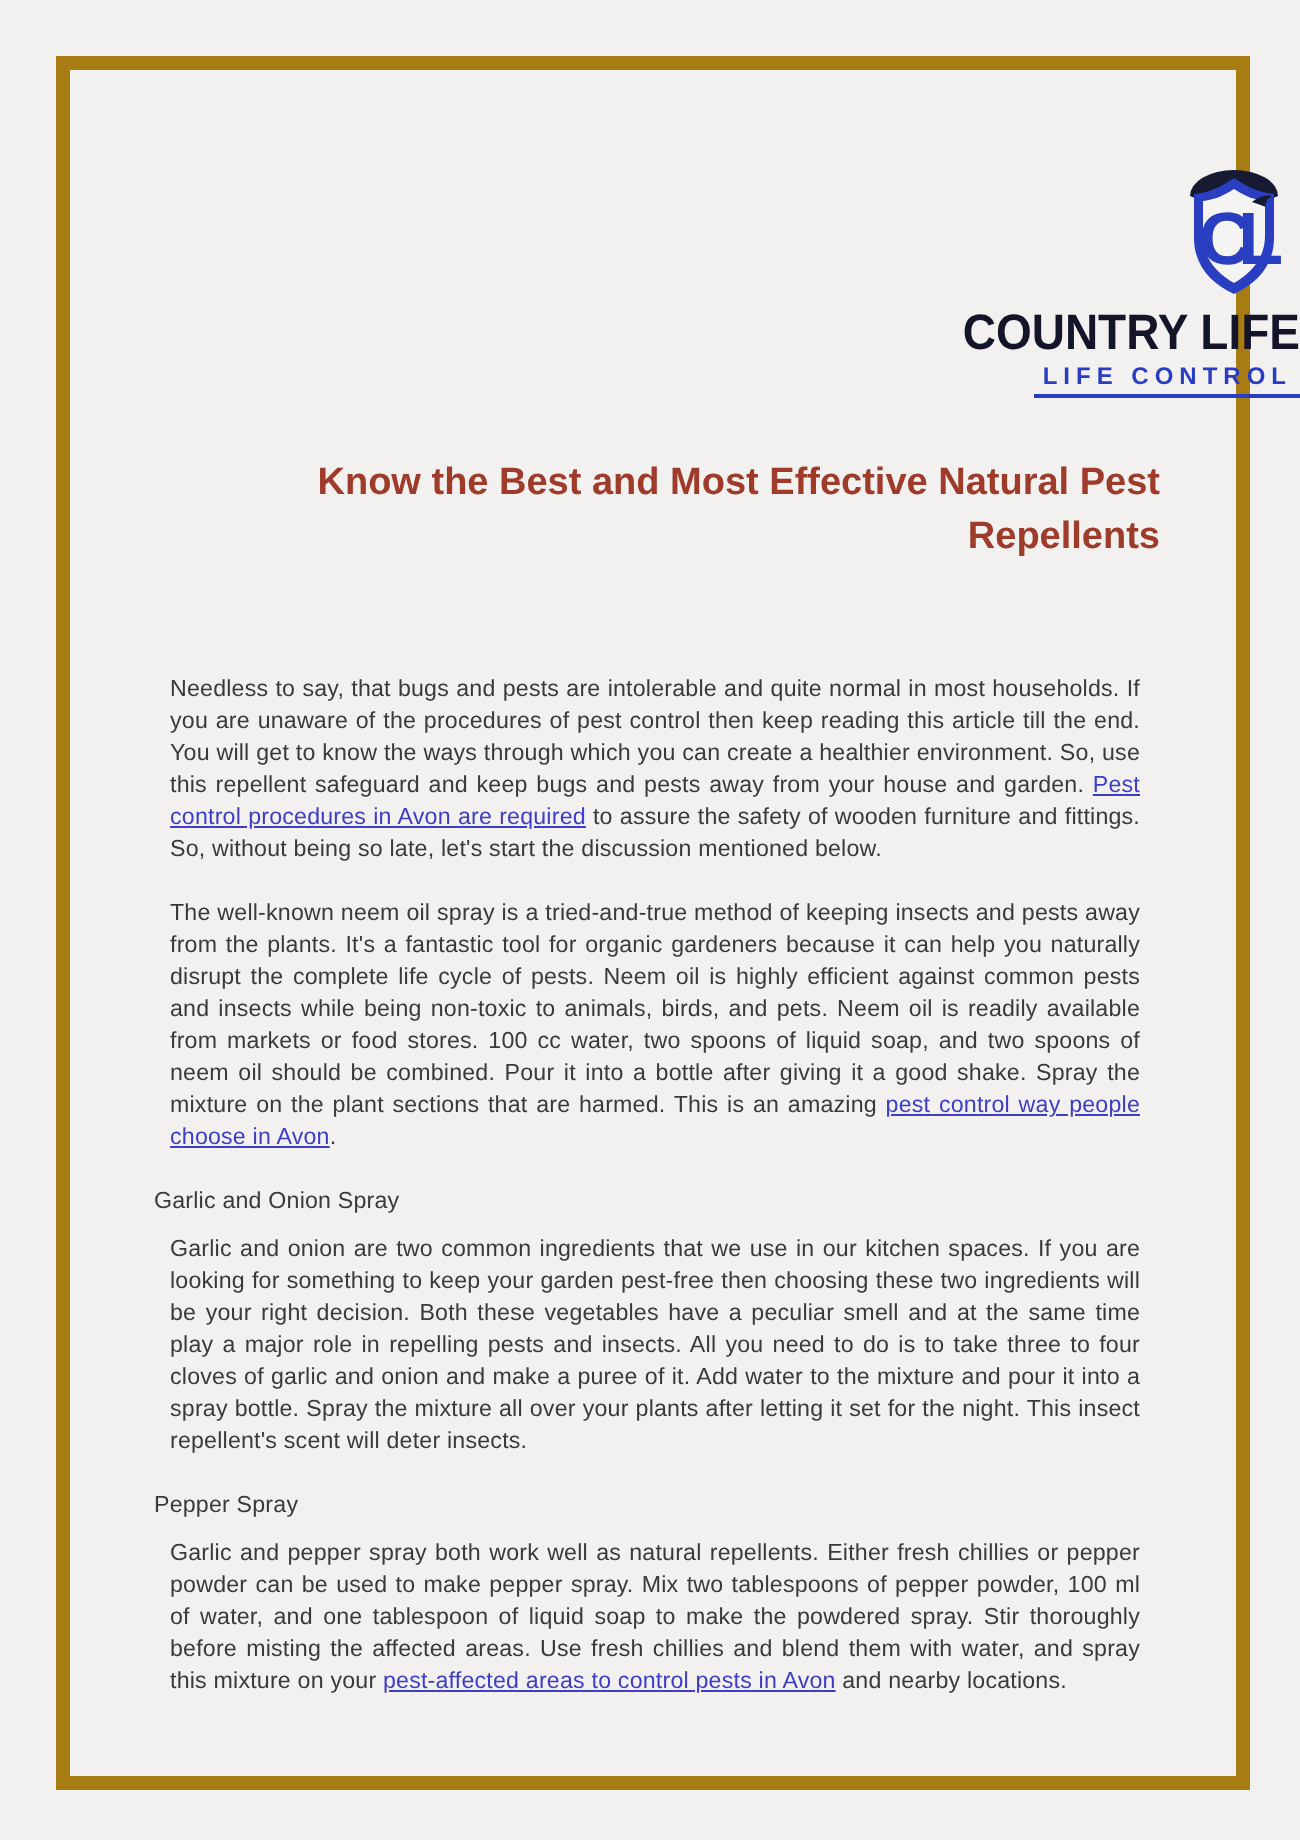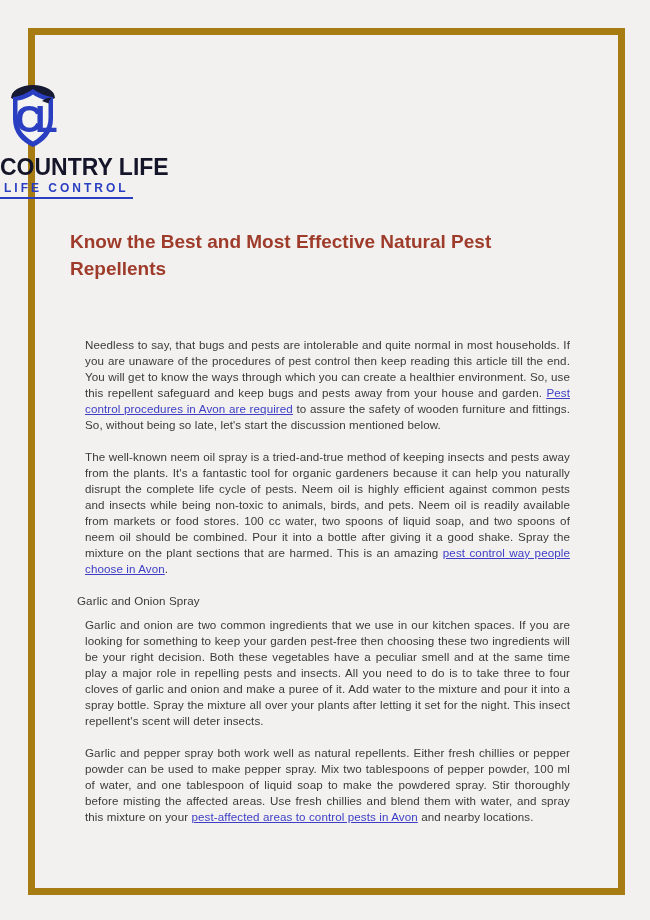--- a/index.html
+++ b/index.html
@@ -21,21 +21,21 @@
   }
   .frame{
     position:absolute;
     left:28px;top:28px;
     width:597px;height:867px;
     border:7px solid var(--frame-border);
   }
   .logo{
     position:absolute;
     top:82px;left:0;right:0;
-    display:flex;flex-direction:column;align-items:flex-start;
+    display:flex;flex-direction:column;align-items:flex-end;
   }
   .logo-emblem{display:block;}
   .logo-name{
     margin-top:1px;
     font-size:23px;
     font-weight:bold;
     letter-spacing:0px;
     color:var(--logo-dark);
     transform:scaleY(1.08);
     white-space:nowrap;
@@ -48,21 +48,21 @@
     color:var(--logo-blue);
     border-bottom:2px solid var(--logo-blue);
     padding:0 4px 2px 4px;
     white-space:nowrap;
   }
   .title{
     position:absolute;
     top:228px;left:0;right:0;
     margin:0 auto;
     max-width:510px;
-    text-align:left;
+    text-align:right;
     font-size:19px;
     line-height:27px;
     font-weight:bold;
     color:var(--title);
   }
   .content{
     position:absolute;
     top:329px;left:77px;
     width:501px;
     color:var(--body-text);
@@ -114,15 +114,16 @@
       <p class="section-paragraph"><span>Needless to say, that bugs and pests are intolerable and quite normal in most households. If you are unaware of the procedures of pest control then keep reading this article till the end. You will get to know the ways through which you can create a healthier environment. So, use this repellent safeguard and keep bugs and pests away from your house and garden. </span><a href="#" class="inline-link">Pest control procedures in Avon are required</a><span> to assure the safety of wooden furniture and fittings. So, without being so late, let's start the discussion mentioned below.</span></p>
     </div>
     <div class="section">
       <p class="section-paragraph"><span>The well-known neem oil spray is a tried-and-true method of keeping insects and pests away from the plants. It's a fantastic tool for organic gardeners because it can help you naturally disrupt the complete life cycle of pests. Neem oil is highly efficient against common pests and insects while being non-toxic to animals, birds, and pets. Neem oil is readily available from markets or food stores. 100 cc water, two spoons of liquid soap, and two spoons of neem oil should be combined. Pour it into a bottle after giving it a good shake. Spray the mixture on the plant sections that are harmed. This is an amazing </span><a href="#" class="inline-link">pest control way people choose in Avon</a><span>.</span></p>
     </div>
     <div class="section">
       <div class="section-heading">Garlic and Onion Spray</div>
       <p class="section-paragraph"><span>Garlic and onion are two common ingredients that we use in our kitchen spaces. If you are looking for something to keep your garden pest-free then choosing these two ingredients will be your right decision. Both these vegetables have a peculiar smell and at the same time play a major role in repelling pests and insects. All you need to do is to take three to four cloves of garlic and onion and make a puree of it. Add water to the mixture and pour it into a spray bottle. Spray the mixture all over your plants after letting it set for the night. This insect repellent's scent will deter insects.</span></p>
     </div>
     <div class="section">
+      <div class="section-heading">Pepper Spray</div>
       <p class="section-paragraph"><span>Garlic and pepper spray both work well as natural repellents. Either fresh chillies or pepper powder can be used to make pepper spray. Mix two tablespoons of pepper powder, 100 ml of water, and one tablespoon of liquid soap to make the powdered spray. Stir thoroughly before misting the affected areas. Use fresh chillies and blend them with water, and spray this mixture on your </span><a href="#" class="inline-link">pest-affected areas to control pests in Avon</a><span> and nearby locations.</span></p>
     </div>
   </div>
 
 </body></html>

